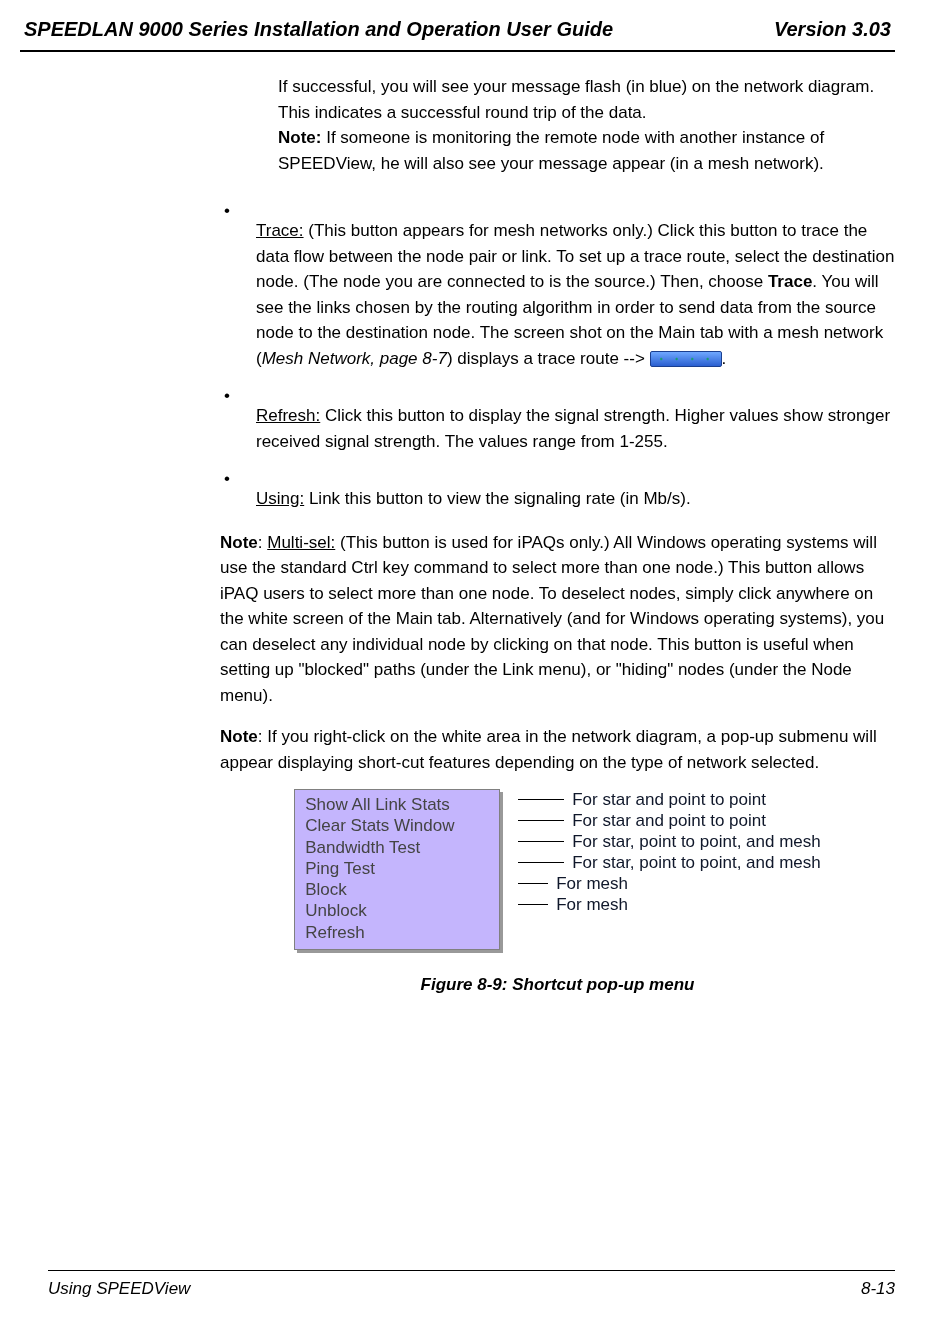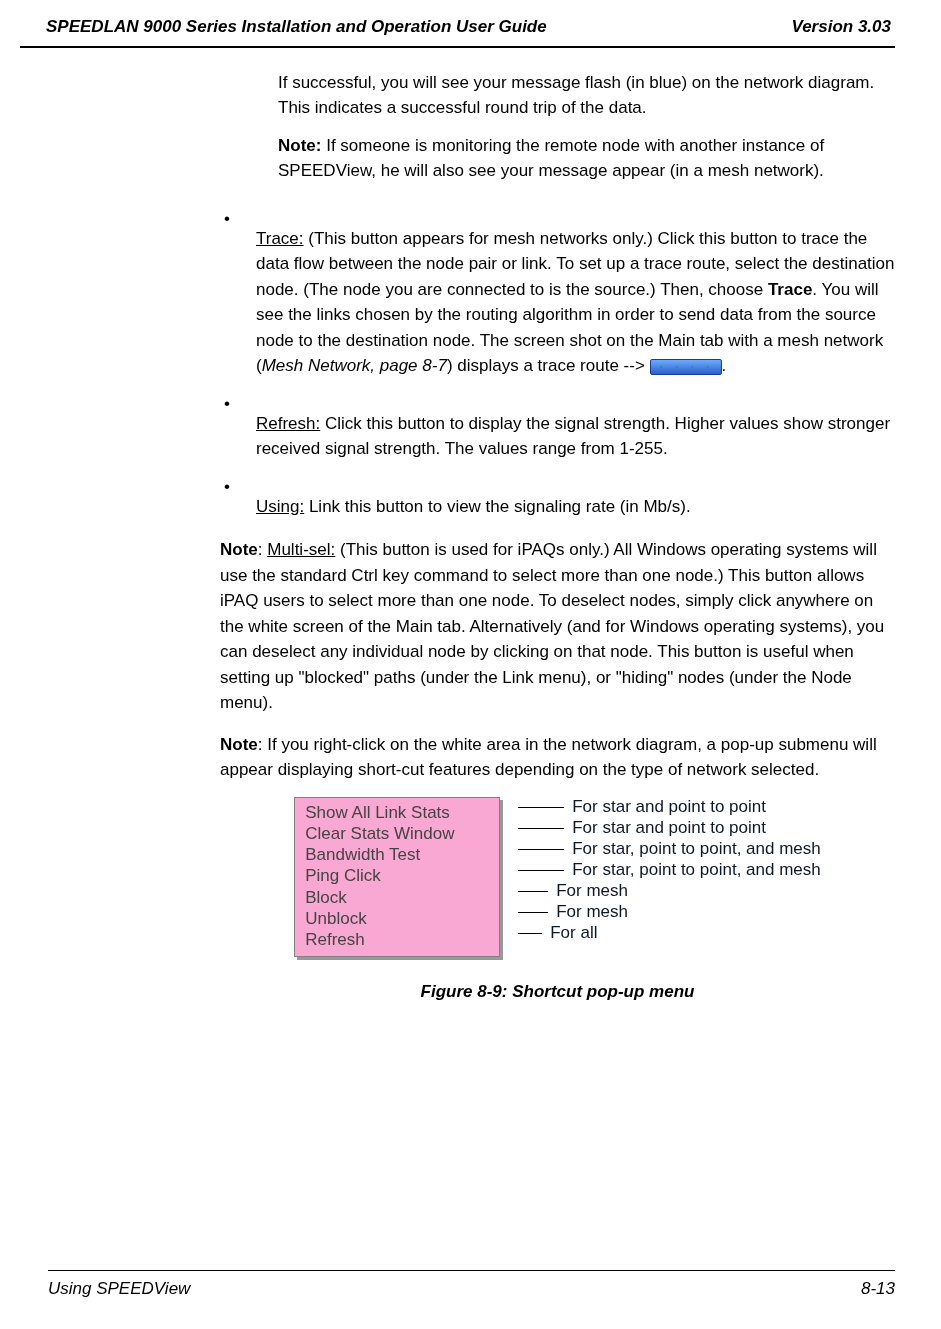--- a/index.html
+++ b/index.html
@@ -20,23 +20,22 @@
     height: 1329px;
     box-sizing: border-box;
     padding: 14px 46px 0 20px;
   }
   .header-row {
     display: flex;
     justify-content: space-between;
     align-items: center;
     font-weight: bold;
     font-style: italic;
-    font-size: 17px;
+    font-size: 20px;
     padding: 0 4px 6px 4px;
-    margin-left: 22px;
   }
   .header-rule {
     border: none;
     border-top: 2px solid #000;
     margin: 0 0 22px 0;
   }
   .body {
     margin-left: 200px;
     margin-right: 0;
   }
@@ -74,21 +73,21 @@
     background:
       radial-gradient(circle 3px at 10% 50%, #0a4, transparent 60%),
       radial-gradient(circle 3px at 35% 50%, #0a4, transparent 60%),
       radial-gradient(circle 3px at 60% 50%, #0a4, transparent 60%),
       radial-gradient(circle 3px at 85% 50%, #0a4, transparent 60%);
   }
   .note-block { margin: 16px 0 0 0; }
   .figure-wrap { margin: 14px 0 8px 0; display:flex; justify-content:center; }
   .figure-inner { display:flex; gap: 18px; align-items:flex-start; }
   .menu-box {
-    background: #f9a8d4;
+    background: #c4b5fd;
     border: 1px solid #808080;
     box-shadow: 3px 3px 0 #999;
     padding: 4px 14px 6px 10px;
     color: #444;
     font-size: 17px;
     line-height: 1.25;
     min-width: 180px;
     font-family: "Futura", "Trebuchet MS", Arial, sans-serif;
   }
   .menu-box .mi { white-space: nowrap; }
@@ -134,21 +133,21 @@
 
   <div class="header-row">
     <span>SPEEDLAN 9000 Series Installation and Operation User Guide</span>
     <span>Version 3.03</span>
   </div>
   <hr class="header-rule">
 
   <div class="body">
 
 
-    <p class="para-indent" style="margin-bottom:12px;">
+    <p class="para-indent" style="margin-bottom:0;">
       <span>If successful, you will see your message flash (in blue) on the network diagram. This indicates a successful round trip of the data.</span>
     </p>
     <p class="para-indent">
       <span class="bold">Note:</span><span> If someone is monitoring the remote node with another instance of SPEEDView, he will also see your message appear (in a mesh network).</span>
     </p>
 
     <div class="bullet-row">
       <div class="bullet-mark">•</div>
       <div class="bullet-text">
         <span class="u">Trace:</span><span> (This button appears for mesh networks only.) Click this button to trace the data flow between the node pair or link. To set up a trace route, select the destination node. (The node you are connected to is the source.) Then, choose </span><span class="bold">Trace</span><span>. You will see the links chosen by the routing algorithm in order to send data from the source node to the destination node. The screen shot on the Main tab with a mesh network (</span><span class="ital">Mesh Network, page 8-7</span><span>) displays a trace route --&gt; </span><span class="route-icon"></span><span>.</span>
@@ -176,21 +175,21 @@
     <p class="note-block">
       <span class="bold">Note</span><span>: If you right-click on the white area in the network diagram, a pop-up submenu will appear displaying short-cut features depending on the type of network selected.</span>
     </p>
 
     <div class="figure-wrap">
       <div class="figure-inner">
         <div class="menu-box">
           <div class="mi">Show All Link Stats</div>
           <div class="mi">Clear Stats Window</div>
           <div class="mi">Bandwidth Test</div>
-          <div class="mi">Ping Click</div>
+          <div class="mi">Ping Test</div>
           <div class="mi">Block</div>
           <div class="mi">Unblock</div>
           <div class="mi">Refresh</div>
         </div>
         <div class="annot-col">
           <div class="annot-row">
               <span class="lead-line"></span>
               <span>For star and point to point</span>
             </div>
           <div class="annot-row">
@@ -205,24 +204,20 @@
               <span class="lead-line"></span>
               <span>For star, point to point, and mesh</span>
             </div>
           <div class="annot-row">
               <span class="lead-line short"></span>
               <span>For mesh</span>
             </div>
           <div class="annot-row">
               <span class="lead-line short"></span>
               <span>For mesh</span>
-            </div>
-          <div class="annot-row">
-              <span class="lead-line tiny"></span>
-              <span>For all</span>
             </div>
         </div>
       </div>
     </div>
 
     <div class="caption">Figure 8-9: Shortcut pop-up menu</div>
 
   </div>
 
   <div class="footer-rule"></div>

